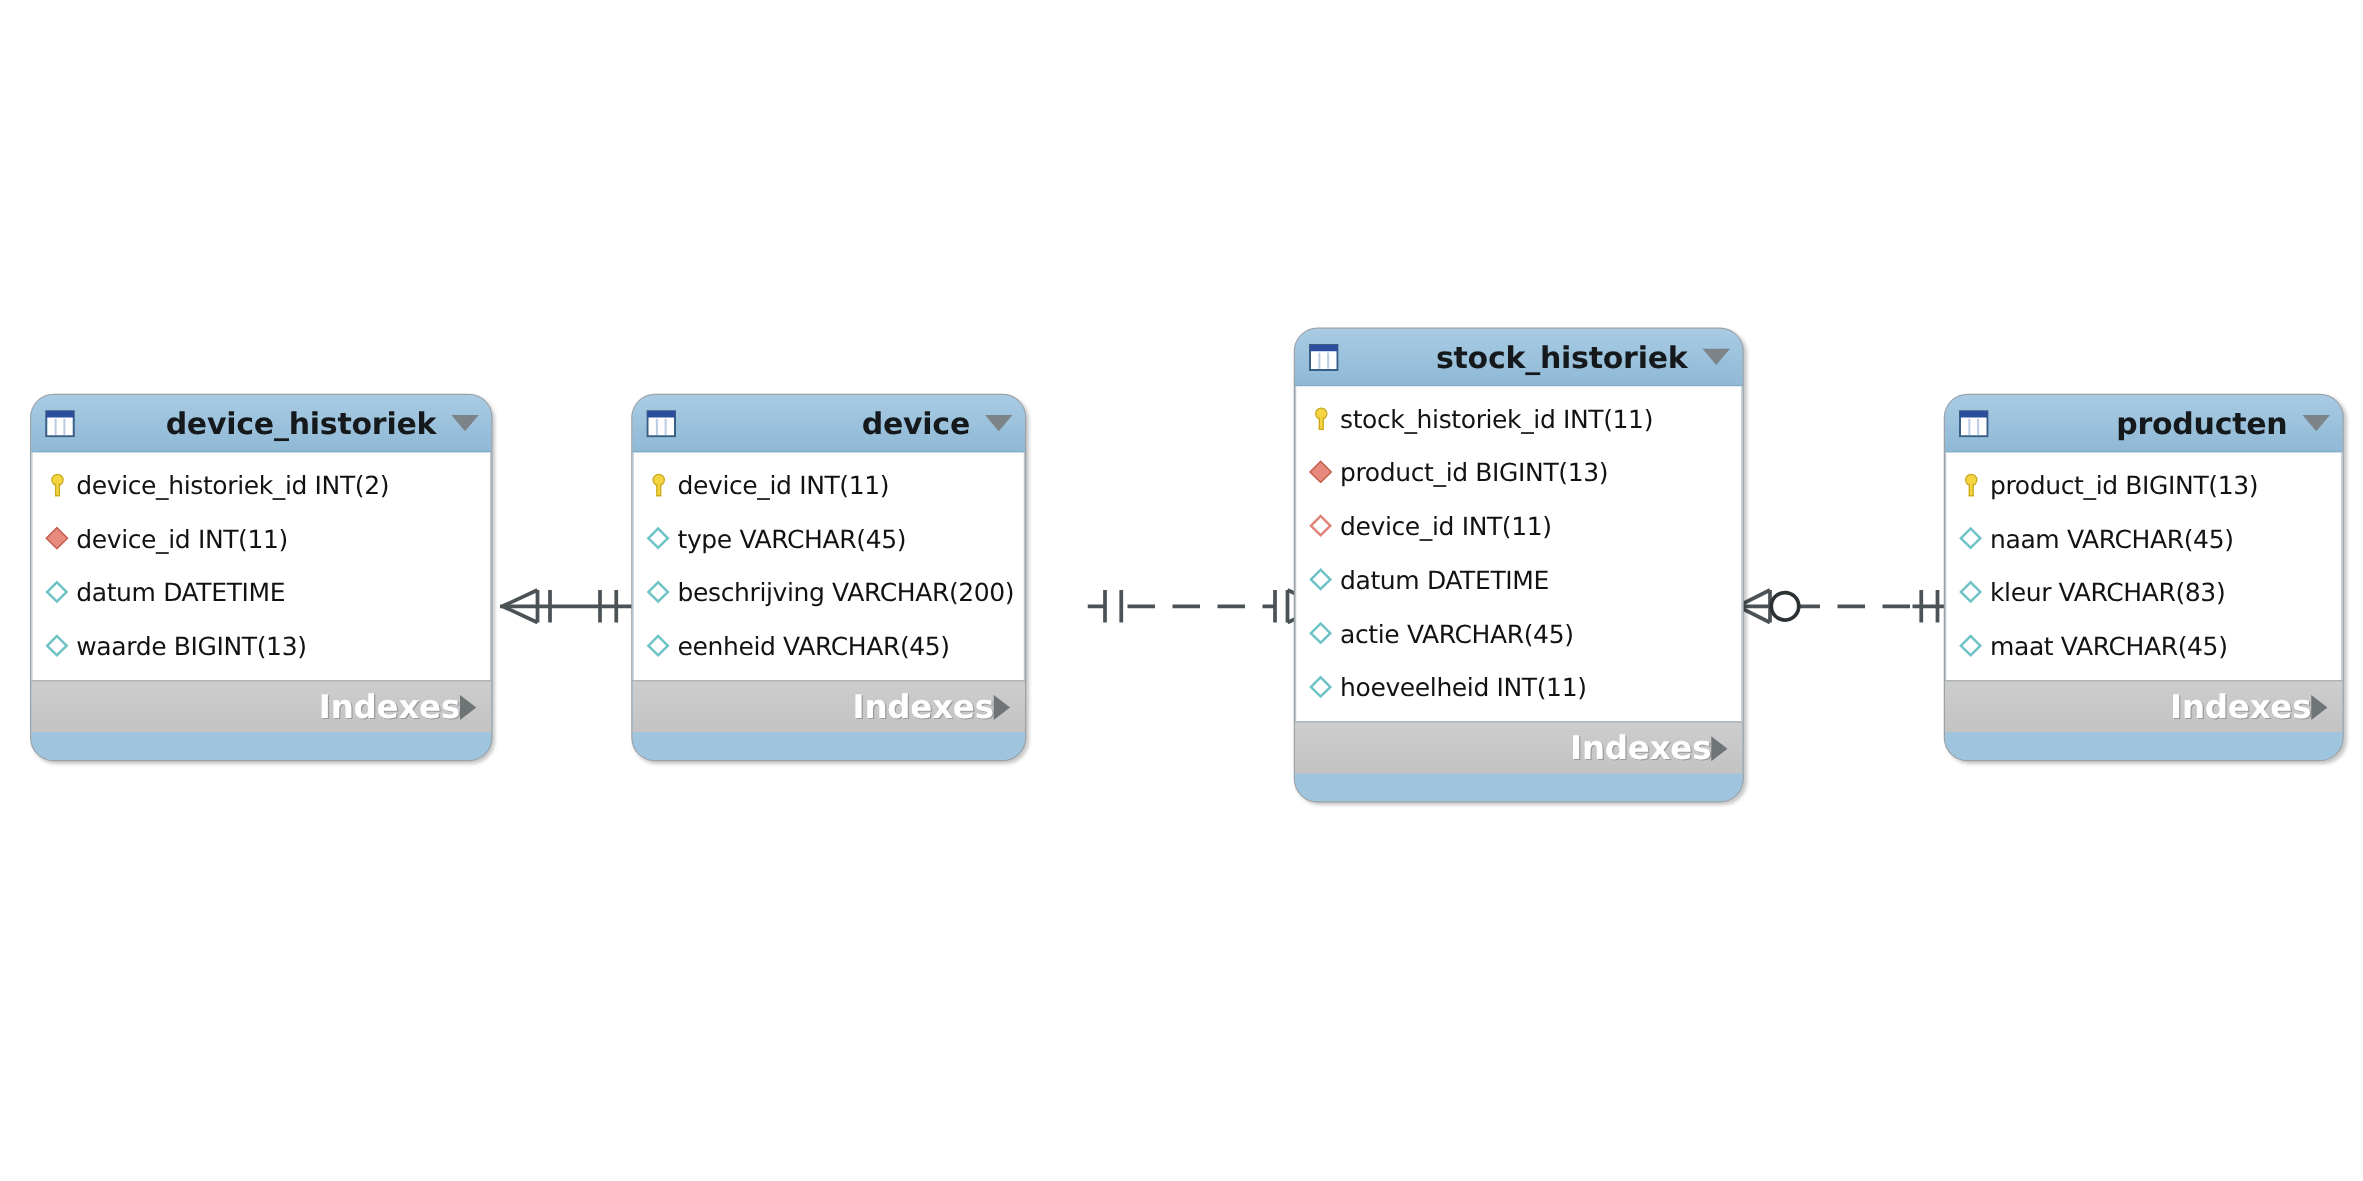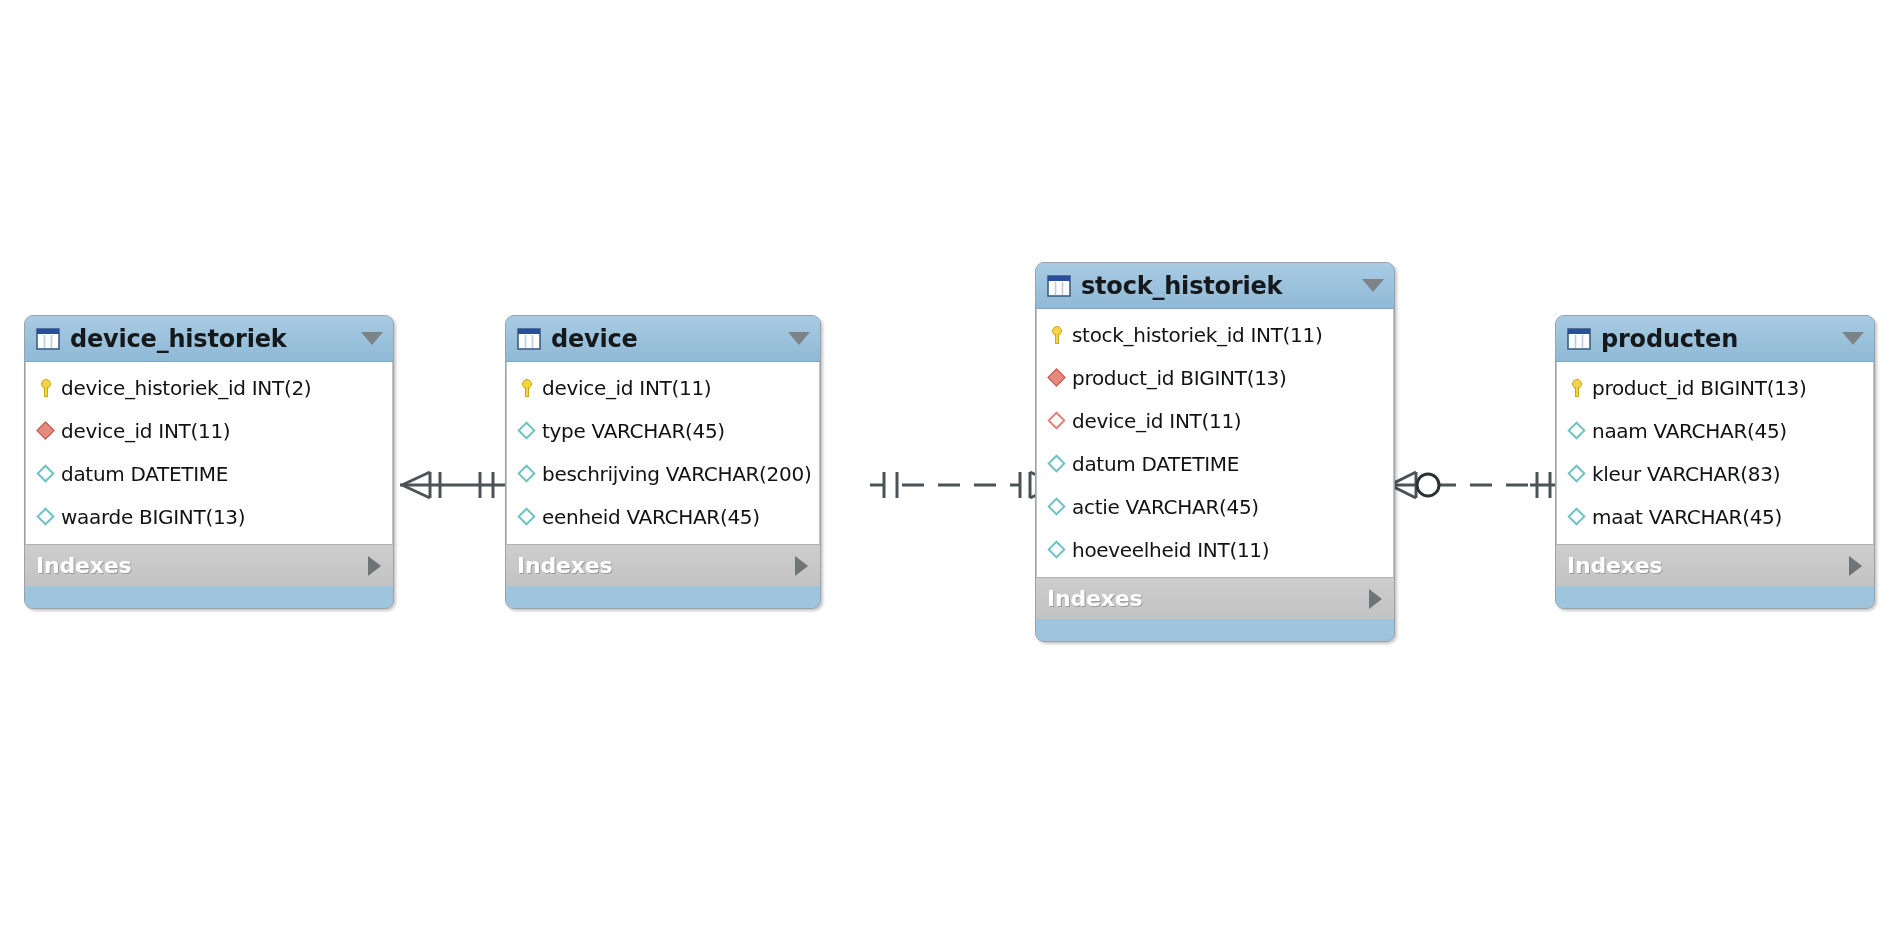--- a/index.html
+++ b/index.html
@@ -20,24 +20,25 @@
     width: 1890px;
     height: 945px;
     background: #ffffff;
   }
 
   
   .erd-table {
     position: absolute;
     box-sizing: border-box;
     border: 1px solid #9aa2a8;
-    border-radius: 9px;
+    border-radius: 19px;
     background: #9fc4de;
     box-shadow: 2px 2px 3px rgba(0,0,0,0.22);
     overflow: hidden;
+    text-align: right;
   }
 
   .tbl-header {
     display: flex;
     align-items: center;
     height: 46px;
     padding: 0 10px 0 11px;
     background: linear-gradient(to bottom, #a9cbe3 0%, #8fb9d6 100%);
     border-bottom: 1px solid #7ea7c4;
     box-sizing: border-box;
@@ -166,21 +167,21 @@
     align-items: center;
     height: 42px;
     padding: 0 12px 0 11px;
     background: linear-gradient(to bottom, #cdcdcd 0%, #c3c3c3 100%);
     border-top: 1px solid #b2b2b2;
     box-sizing: border-box;
   }
 
   .idx-label {
     flex: 1 1 auto;
-    font-size: 22px;
+    font-size: 26px;
     font-weight: bold;
     color: #ffffff;
     text-shadow: 1px 1px 0 #9a9a9a;
     letter-spacing: -0.2px;
     line-height: 1;
   }
 
   .caret-right {
     width: 0; height: 0;
     flex: 0 0 auto;

